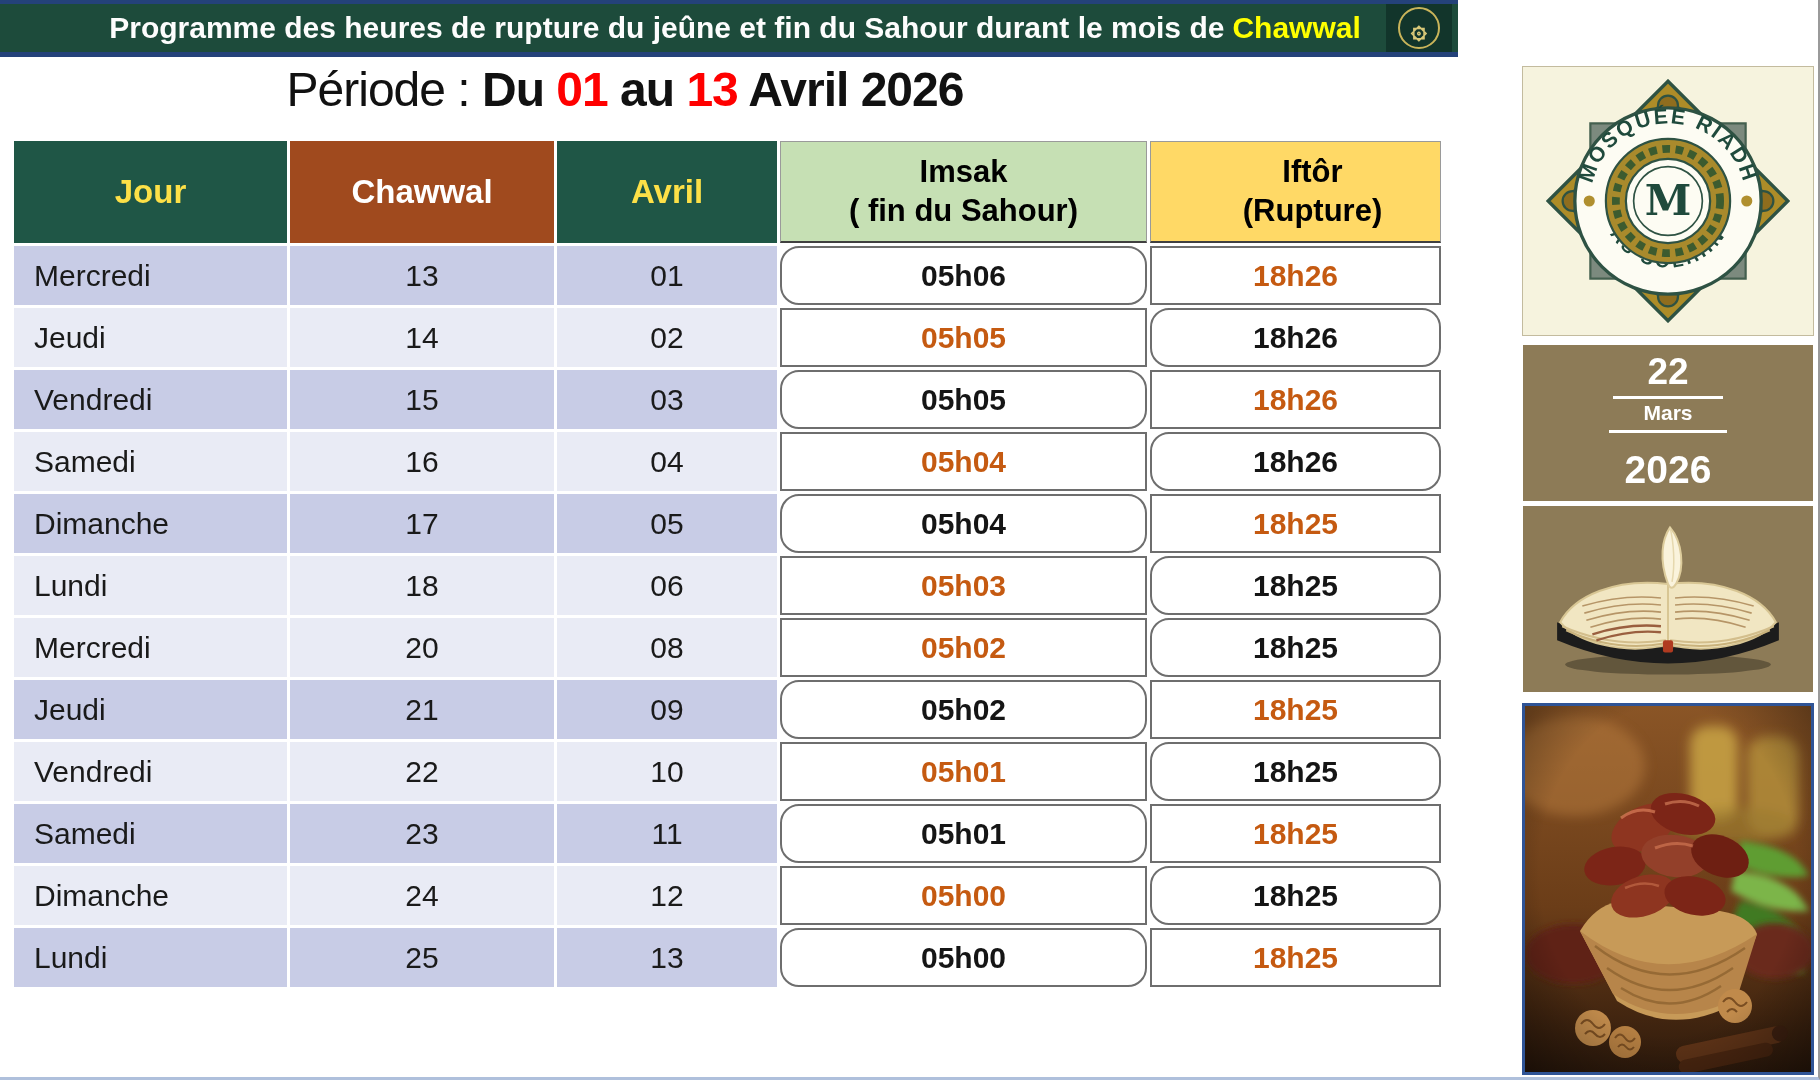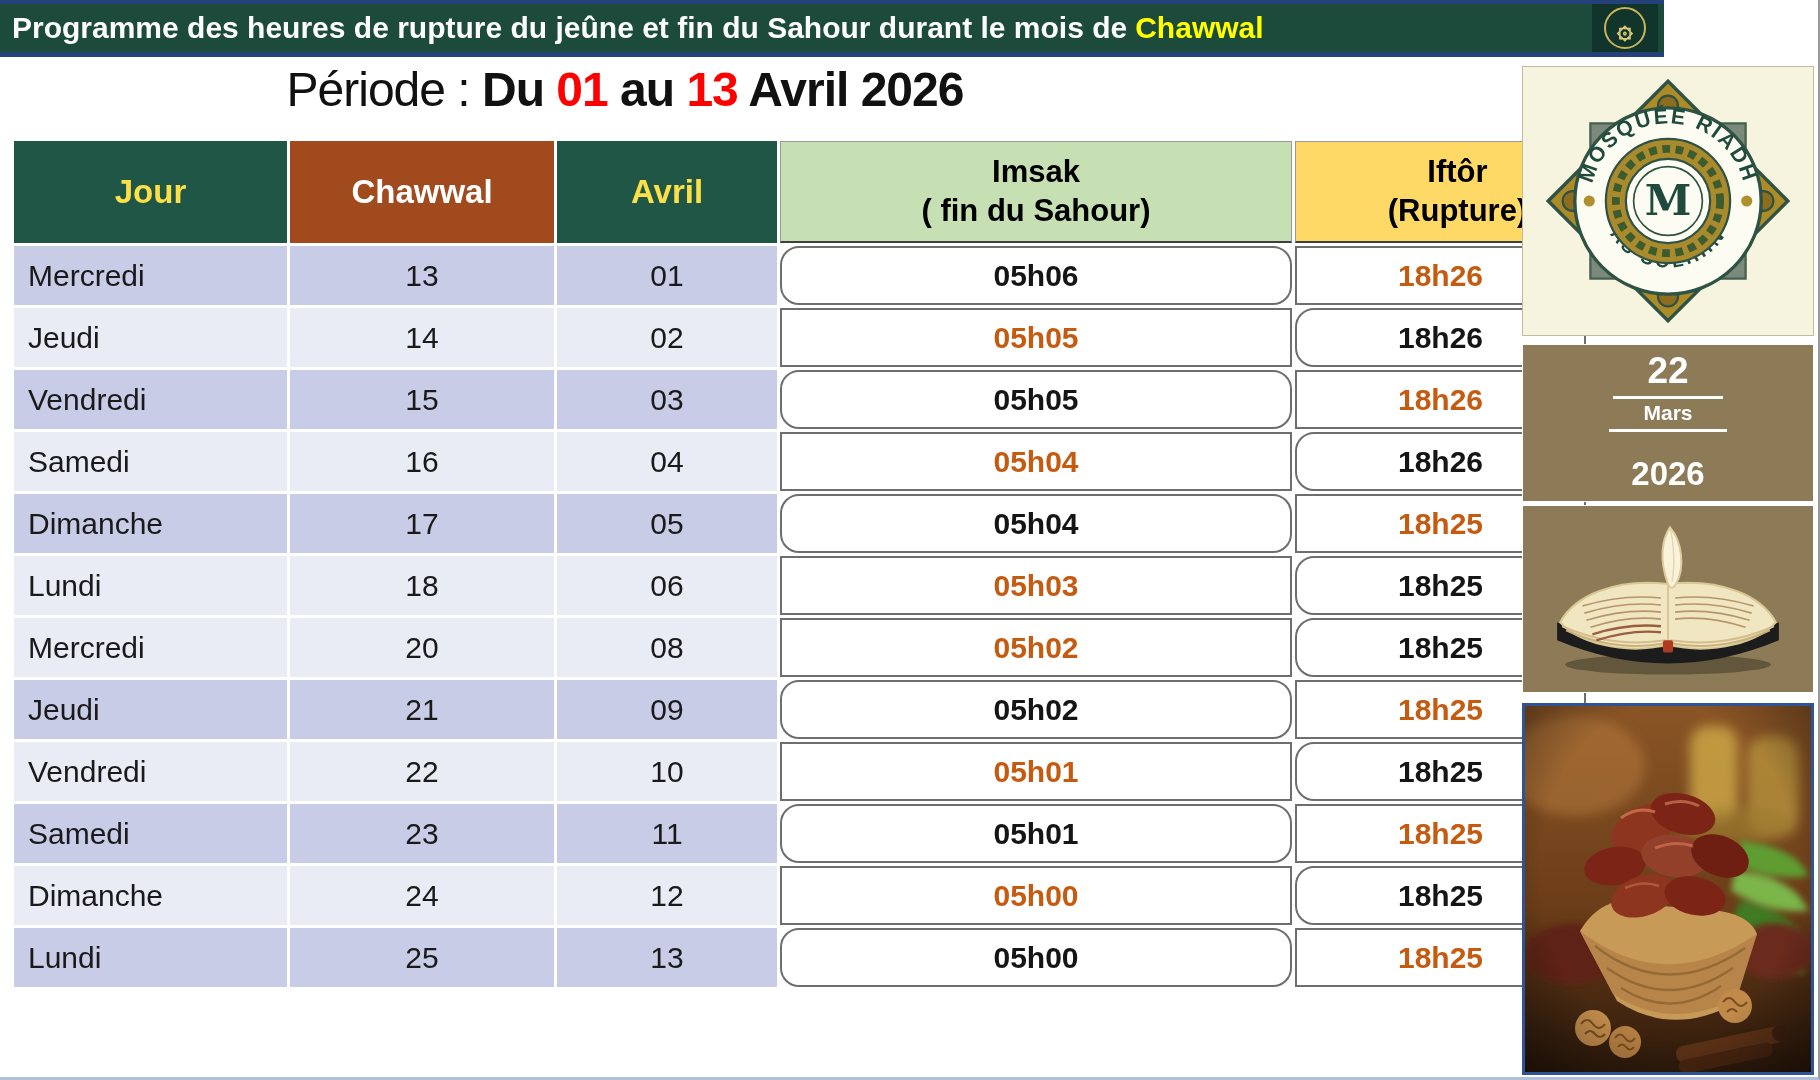--- a/index.html
+++ b/index.html
@@ -5,24 +5,24 @@
   * { margin:0; padding:0; box-sizing:border-box; }
   html,body { background:#e8e8e8; }
   .page {
     position:relative; width:1820px; height:1080px; background:#ffffff;
     font-family:"Liberation Sans", sans-serif; overflow:hidden;
     border-right:2px solid #9a9a9a; border-bottom:3px solid #afc0dc;
   }
 
   
   .topbar {
-    position:absolute; top:0; left:0; width:1664px; height:57px;
+    position:absolute; top:0; left:0; width:1458px; height:57px;
     background:#1d4b3b; border-top:4px solid #24427a; border-bottom:5px solid #24427a;
     display:flex; align-items:center; padding-left:12px;
-    color:#fdfdfd; font-size:30px; font-weight:600; white-space:nowrap;
+    color:#fdfdfd; font-size:30px; font-weight:600; white-space:nowrap;justify-content:center;
   }
   .topbar .hl { color:#ffff00; font-weight:bold; margin-left:8px; }
   .seal {
     position:absolute; right:6px; top:0px; width:66px; height:48px;
     background:#12352b; display:flex; align-items:center; justify-content:center;
   }
   .seal .ring {
     width:42px; height:42px; border-radius:50%; border:2px solid #c9b45a;
     display:flex; align-items:center; justify-content:center;
     color:#d8c878; font-size:27px; line-height:1;
@@ -44,45 +44,45 @@
     border-collapse:separate; border-spacing:3px;
   }
   .sched th { font-weight:bold; vertical-align:middle; text-align:center; }
   .sched th.g { background:#1f5646; color:#fde047; font-size:33px; height:102px; }
   .sched th.brown { background:#a04a1e; color:#fff; font-size:33px; }
   .sched th.imsak-h { background:#c6e0b4; color:#000; font-size:31px; line-height:1.25;
     border:1px solid #9a9a9a; border-bottom:2px solid #404040; }
   .sched th.iftar-h { background:#ffd966; color:#000; font-size:31px; line-height:1.25;
     border:1px solid #9a9a9a; border-bottom:2px solid #404040; }
   .c-jour { width:273px; } .c-chawwal { width:264px; } .c-avril { width:220px; }
-  .c-imsak { width:512px; } .c-iftar { width:291px;padding-left:34px; }
+  .c-imsak { width:367px; } .c-iftar { width:291px;padding-left:34px; }
 
   .sched td { height:59px; font-size:30px; vertical-align:middle; text-align:center; color:#1a1a1a; }
-  .sched td.day { text-align:left; padding-left:14px; }
+  .sched td.day { text-align:left; padding-left:20px; }
   .row-dark td.shade { background:#c8cce6; }
   .row-light td.shade { background:#e9ebf5; }
   .sched td.time { background:#ffffff; font-weight:bold; border:2px solid #6e6e6e; }
   .sched td.time.orange { color:#c55a11; }
   .sched td.time.dark { color:#151515;border-radius:19px; }
 
   
   .sidebar { position:absolute; left:1522px; top:66px; width:292px; }
   .logo-panel {
     width:100%; height:270px; background:#f6f3de; border:1px solid #c3bb9e;
     display:flex; align-items:center; justify-content:center;
   }
   .date-panel {
     margin-top:8px; width:100%; height:158px; background:#8d7b57; border:1px solid #ffffff;
     color:#fff; font-weight:bold; text-align:center;
     display:flex; flex-direction:column; align-items:center; justify-content:center;
   }
   .date-panel .u { display:inline-block; padding:0 34px 3px 34px; border-bottom:3px solid #fff; }
   .date-day  { font-size:37px; line-height:1.15; }
   .date-month{ font-size:21px; line-height:1.3; }
-  .date-year { font-size:33px; line-height:1.3; padding-top:21px;text-align:center; }
+  .date-year { font-size:39px; line-height:1.3; padding-top:12px;text-align:center; }
   .book-panel {
     margin-top:3px; width:100%; height:188px; background:#8d7b57; border:1px solid #ffffff;
     display:flex; align-items:center; justify-content:center;
   }
   .photo-panel {
     margin-top:10px; width:100%; height:372px; border:3px solid #2f5496; background:#4a2c14;
     overflow:hidden;
   }
   .photo-panel svg { display:block; }
 </style>

